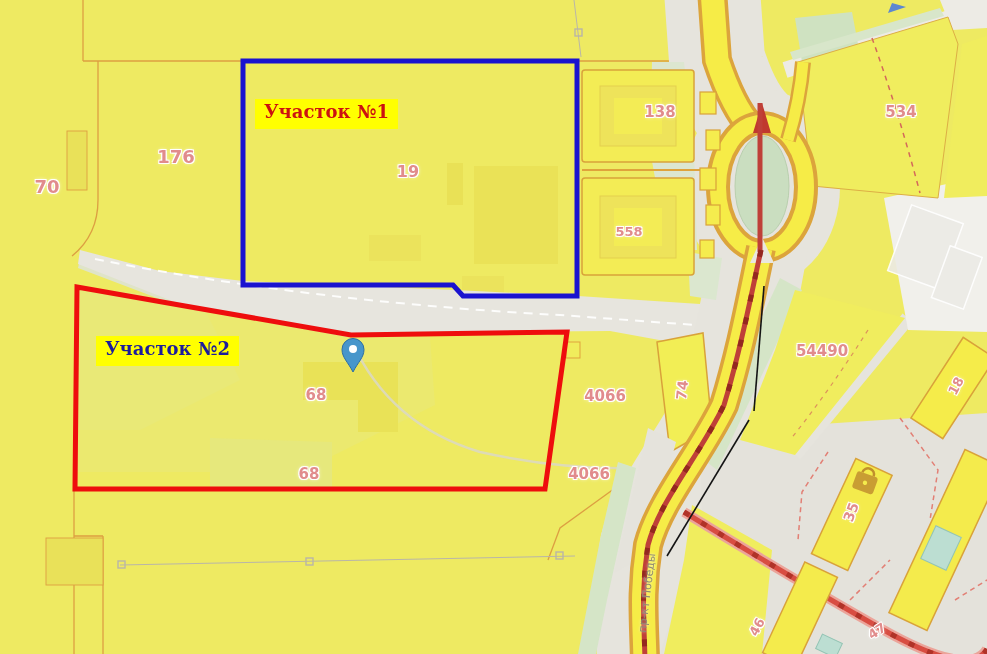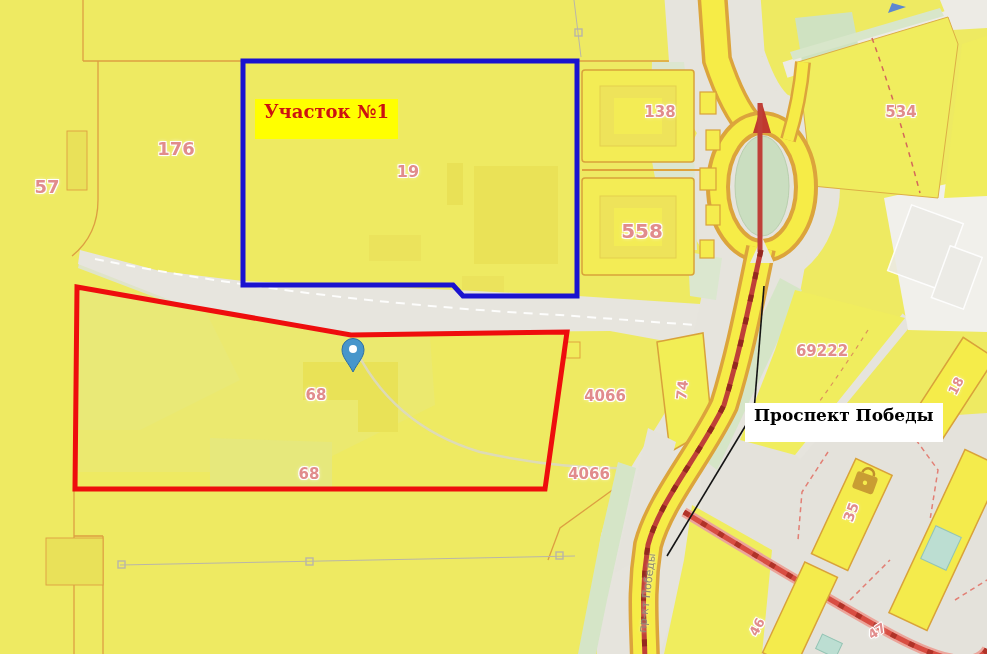--- a/index.html
+++ b/index.html
@@ -13,21 +13,21 @@
     position:absolute;color:#e18c8c;font-weight:bold;white-space:nowrap;
     text-shadow:-1px -1px 0 #fff,1px -1px 0 #fff,-1px 1px 0 #fff,1px 1px 0 #fff,0 0 4px #fff;
     transform-origin:center;line-height:1;pointer-events:none;
   }
   .roadname{
     position:absolute;color:#8d8873;font-weight:normal;white-space:nowrap;
     text-shadow:0 0 3px rgba(255,255,255,.8);transform-origin:center;line-height:1;
   }
   .anno-label{
     position:absolute;font-family:"DejaVu Serif","Liberation Serif",serif;
-    font-weight:bold;line-height:1;padding:4px 9px 18px 9px;white-space:nowrap;
+    font-weight:bold;line-height:1;padding:4px 9px 8px 9px;white-space:nowrap;
   }
   .lbl1{left:255px;top:99px;background:#ffff00;color:#cc1111;font-size:18px;}
   .lbl2{left:96px;top:336px;background:#ffff00;color:#1c1c9c;font-size:18px;}
   .lbl3{left:745px;top:403px;background:#ffffff;color:#000000;font-size:17px;}
 </style>
 </head>
 <body>
 
 <div class="stage">
 
@@ -179,27 +179,27 @@
       <path d="M860,474 a6,6 0 0 1 12,0" fill="none" stroke="#c08f2c" stroke-width="2.5"></path>
       <rect x="855" y="474" width="22" height="18" rx="3" fill="#c99d33"></rect>
       <circle cx="866" cy="483" r="2.2" fill="#f4eb4c"></circle>
     </g>
 
     <g>
       <polygon points="888,13 906,7 892,3" fill="#5d87cf"></polygon>
     </g>
   </svg>
 
-  <span class="plbl" style="left:47px;top:187px;font-size:18px;transform:translate(-50%,-50%);">57</span>
-  <span class="plbl" style="left:176px;top:149px;font-size:18px;transform:translate(-50%,-50%);">176</span>
+  <span class="plbl" style="left:47px;top:187px;font-size:18px;transform:translate(-50%,-50%);">70</span>
+  <span class="plbl" style="left:176px;top:157px;font-size:18px;transform:translate(-50%,-50%);">176</span>
   <span class="plbl" style="left:408px;top:172px;font-size:16px;transform:translate(-50%,-50%);">19</span>
   <span class="plbl" style="left:660px;top:112px;font-size:15px;transform:translate(-50%,-50%);">138</span>
-  <span class="plbl" style="left:629px;top:231px;font-size:20px;transform:translate(-50%,-50%);margin-left:13px;">558</span>
+  <span class="plbl" style="left:629px;top:231px;font-size:13px;transform:translate(-50%,-50%);">558</span>
   <span class="plbl" style="left:877px;top:112px;font-size:15px;transform:translate(-50%,-50%);padding-left:48px;">534</span>
-  <span class="plbl" style="left:822px;top:351px;font-size:15px;transform:translate(-50%,-50%);">69222</span>
+  <span class="plbl" style="left:822px;top:351px;font-size:15px;transform:translate(-50%,-50%);">54490</span>
   <span class="plbl" style="left:605px;top:396px;font-size:15px;transform:translate(-50%,-50%);">4066</span>
   <span class="plbl" style="left:589px;top:474px;font-size:15px;transform:translate(-50%,-50%);">4066</span>
   <span class="plbl" style="left:682px;top:390px;font-size:14px;transform:translate(-50%,-50%) rotate(-84deg);">74</span>
   <span class="plbl" style="left:316px;top:395px;font-size:15px;transform:translate(-50%,-50%);">68</span>
   <span class="plbl" style="left:309px;top:474px;font-size:15px;transform:translate(-50%,-50%);">68</span>
   <span class="plbl" style="left:956px;top:386px;font-size:13px;transform:translate(-50%,-50%) rotate(-62deg);">18</span>
   <span class="plbl" style="left:851px;top:512px;font-size:14px;transform:translate(-50%,-50%) rotate(-70deg);">35</span>
   <span class="plbl" style="left:757px;top:627px;font-size:13px;transform:translate(-50%,-50%) rotate(-62deg);">46</span>
   <span class="plbl" style="left:877px;top:631px;font-size:13px;transform:translate(-50%,-50%) rotate(-33deg);">47</span>
   <span class="roadname" style="left:647px;top:593px;font-size:11px;transform:translate(-50%,-50%) rotate(-83deg);">пр-кт Победы</span>
@@ -215,15 +215,15 @@
       <line x1="749" y1="420" x2="667" y2="556"></line>
     </g>
 
     <g>
       <path d="M353,372 C348,362 342,357.5 342,349.5 A11,11 0 1 1 364,349.5 C364,357.5 358,362 353,372 Z" fill="#4796cb" stroke="#2c6ea3" stroke-width="1"></path>
       <circle cx="353" cy="349" r="4" fill="#ffffff"></circle>
     </g>
   </svg>
 
   <div class="anno-label lbl1">Участок №1</div>
-  <div class="anno-label lbl3">Проспект Победы</div>
+  <div class="anno-label lbl2">Участок №2</div>
 
 </div>
 
 </body></html>

